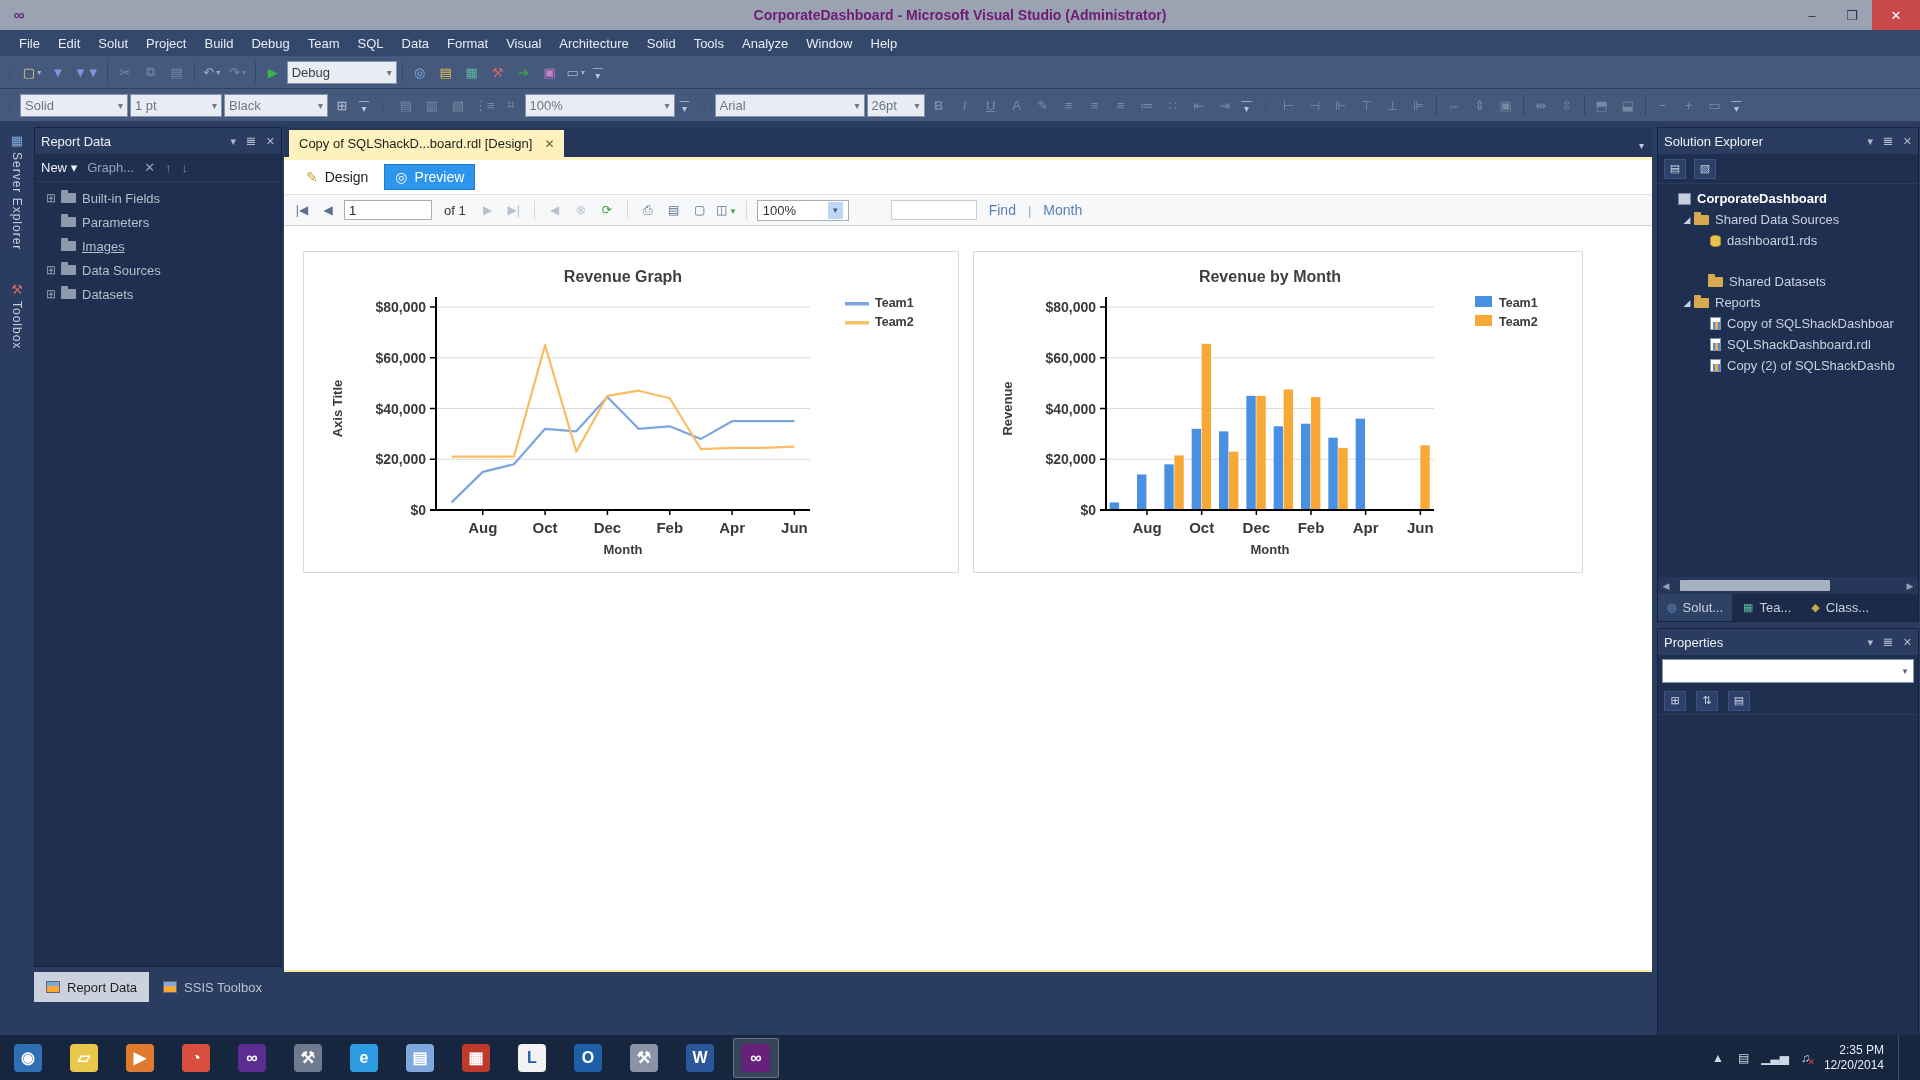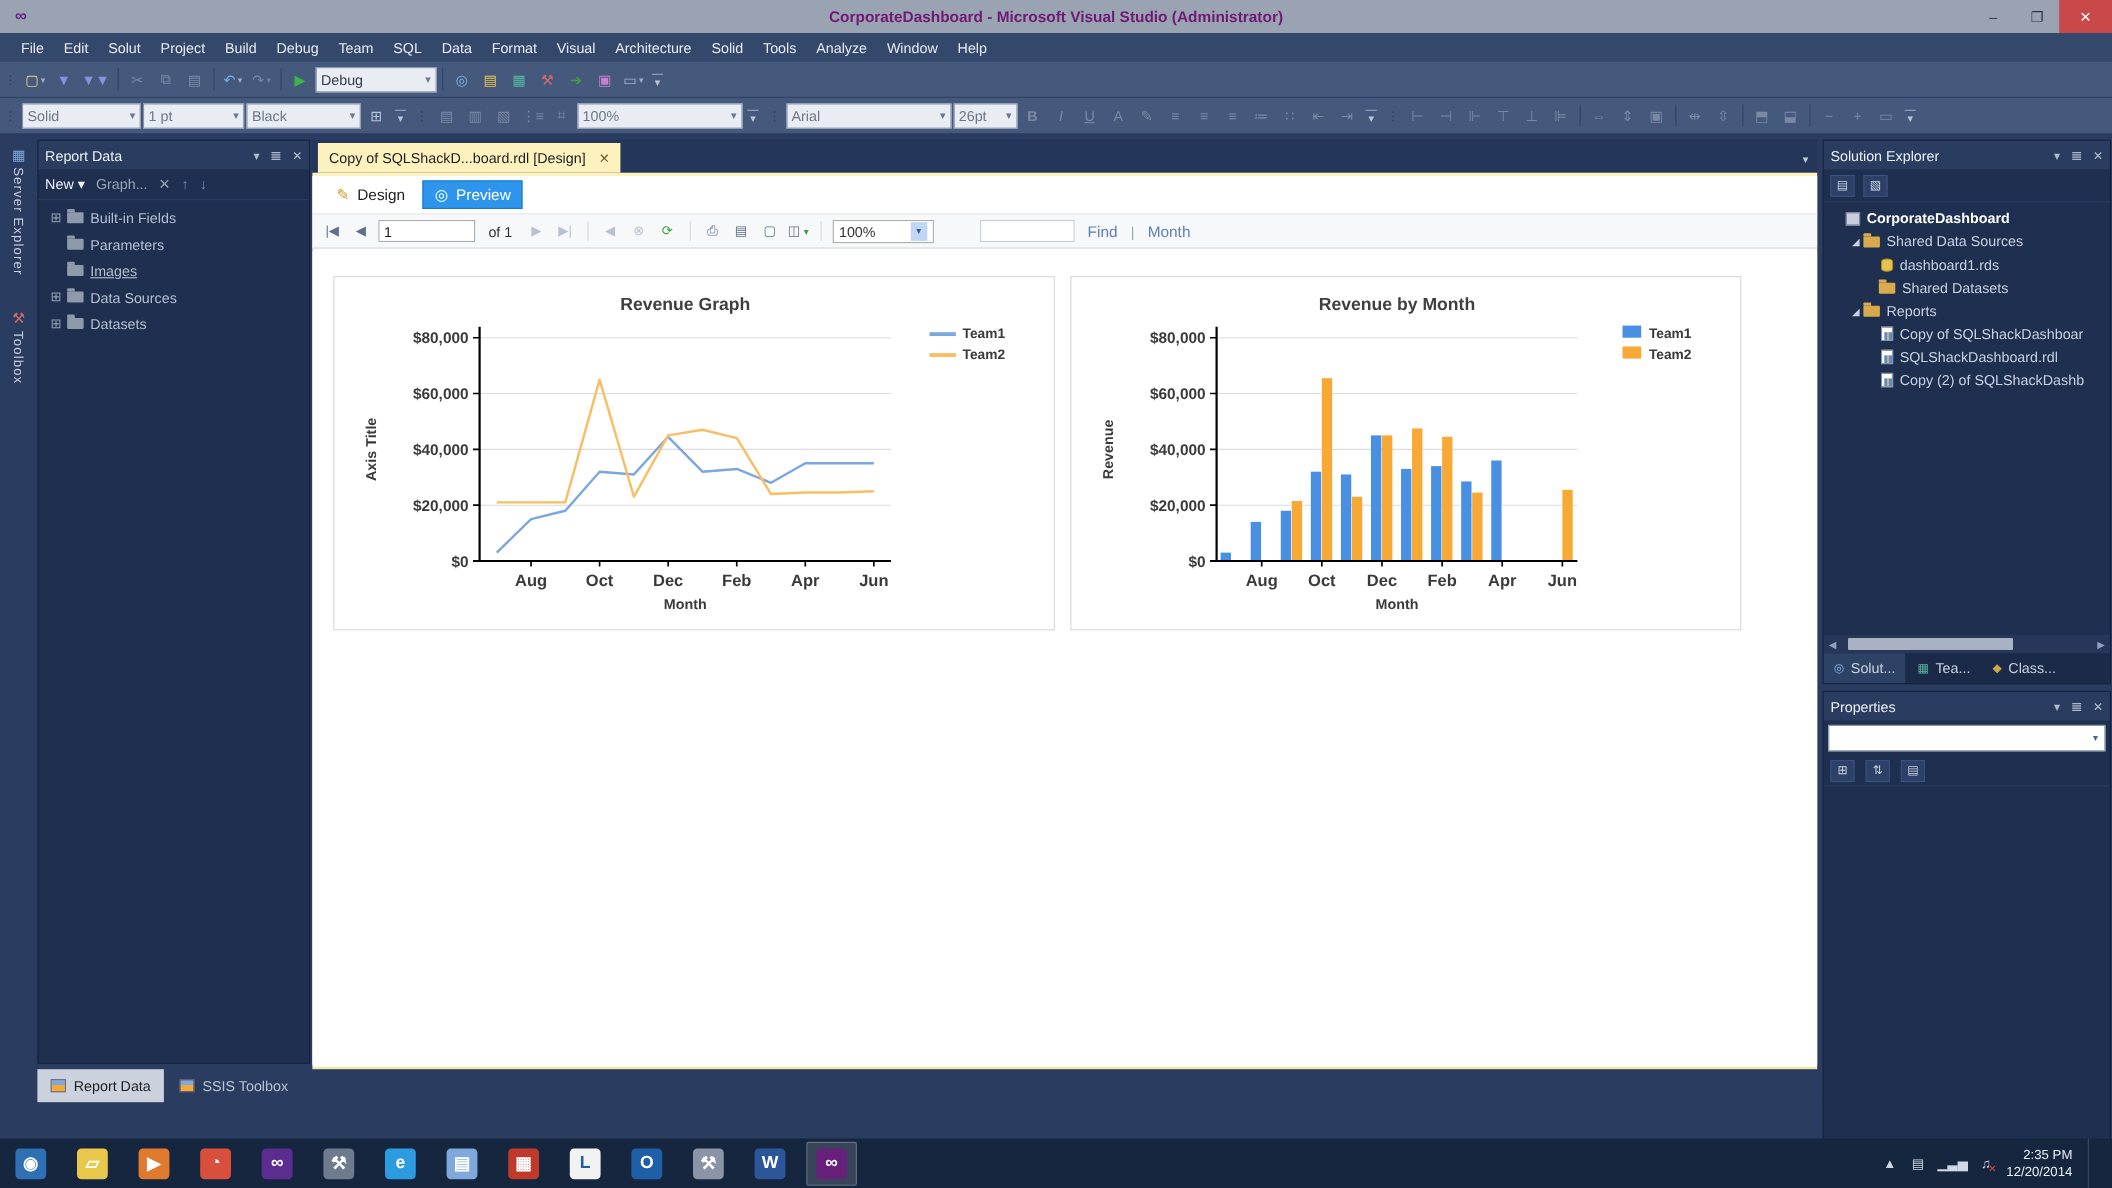--- a/index.html
+++ b/index.html
@@ -546,21 +546,21 @@
           <div class="se-row" style="padding-left: 22px;">
             <span class="exp">◢</span>
             <span class="ficon gold" style="margin: 0px 6px 0px 0px;"></span>
             <span>Shared Data Sources</span>
           </div>
           <div class="se-row" style="padding-left: 38px;">
             <span class="exp"></span>
             <span class="icon-db"></span>
             <span>dashboard1.rds</span>
           </div>
-          <div class="se-row" style="padding-left: 36px;">
+          <div class="se-row" style="padding-left: 36px; margin-top: 20px;">
             <span class="exp"></span>
             <span class="ficon gold" style="margin: 0px 6px 0px 0px;"></span>
             <span>Shared Datasets</span>
           </div>
           <div class="se-row" style="padding-left: 22px;">
             <span class="exp">◢</span>
             <span class="ficon gold" style="margin: 0px 6px 0px 0px;"></span>
             <span>Reports</span>
           </div>
           <div class="se-row" style="padding-left: 38px;">

